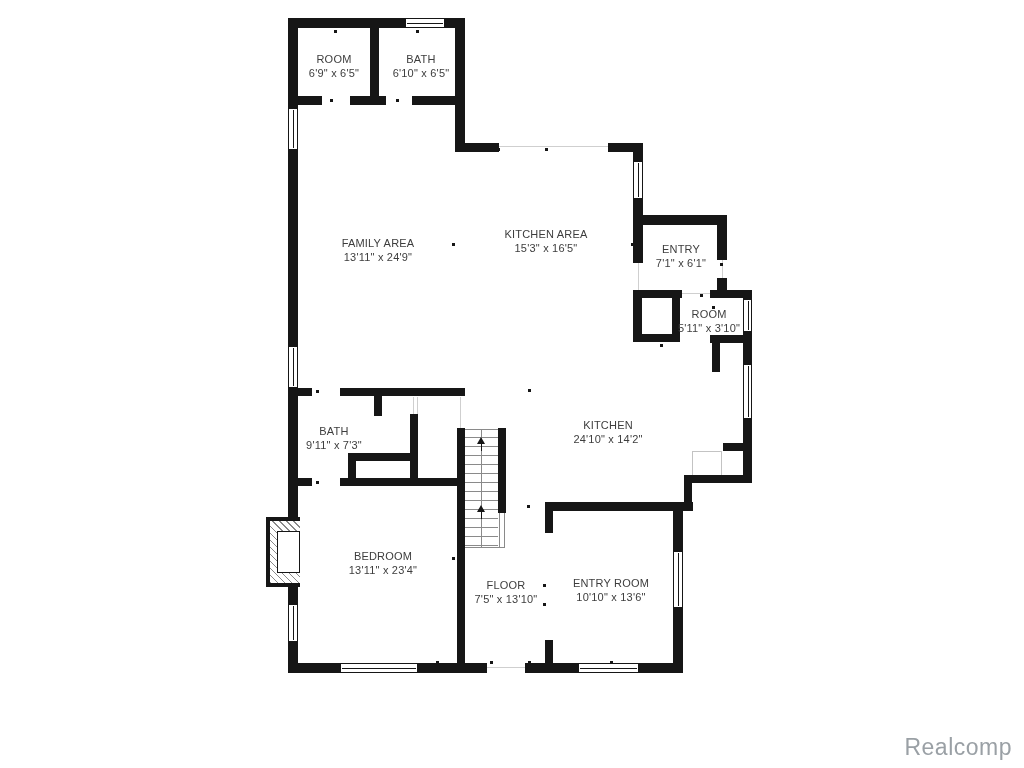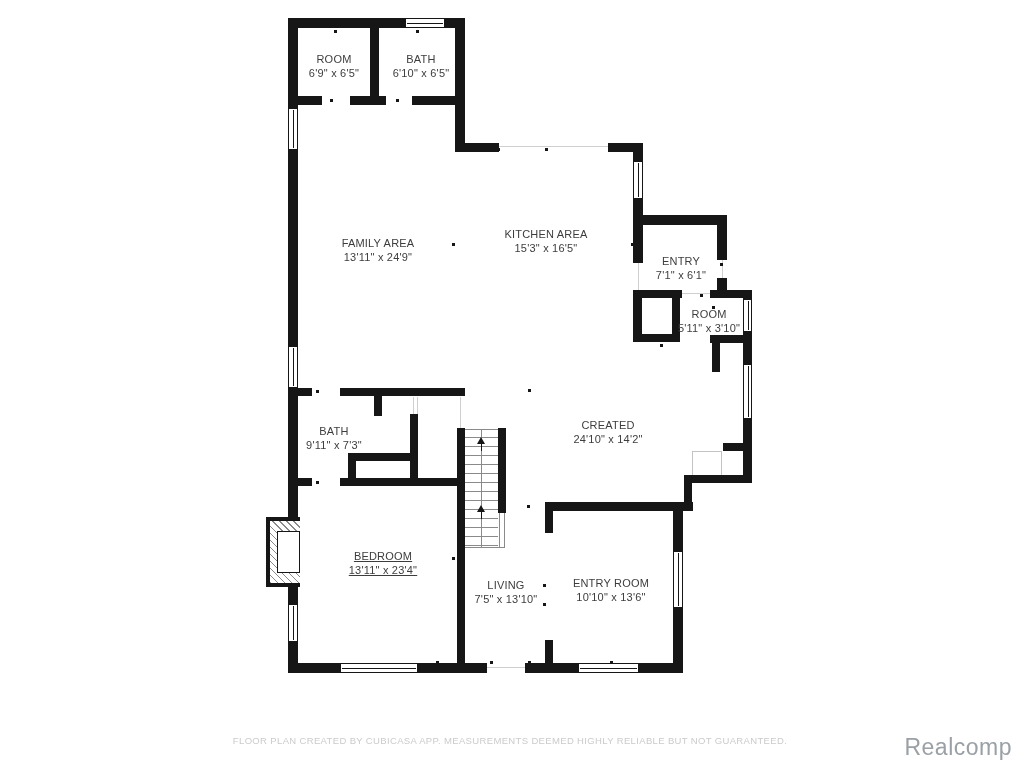--- a/index.html
+++ b/index.html
@@ -181,44 +181,43 @@
         <div>6'10" x 6'5"</div>
       </div>
       <div class="room-label" style="left: 378px; top: 250px;">
         <div>FAMILY AREA</div>
         <div>13'11" x 24'9"</div>
       </div>
       <div class="room-label" style="left: 546px; top: 241px;">
         <div>KITCHEN AREA</div>
         <div>15'3" x 16'5"</div>
       </div>
-      <div class="room-label" style="left: 681px; top: 268px;">
+      <div class="room-label" style="left: 681px; top: 256px;">
         <div>ENTRY</div>
         <div>7'1" x 6'1"</div>
       </div>
       <div class="room-label" style="left: 709px; top: 321px;">
         <div>ROOM</div>
         <div>5'11" x 3'10"</div>
       </div>
       <div class="room-label" style="left: 334px; top: 438px;">
         <div>BATH</div>
         <div>9'11" x 7'3"</div>
       </div>
       <div class="room-label" style="left: 608px; top: 432px;">
-        <div>CREATED</div>
+        <div>KITCHEN</div>
         <div>24'10" x 14'2"</div>
       </div>
-      <div class="room-label" style="left: 383px; top: 563px; text-decoration: underline;">
+      <div class="room-label" style="left: 383px; top: 563px;">
         <div>BEDROOM</div>
         <div>13'11" x 23'4"</div>
       </div>
       <div class="room-label" style="left: 506px; top: 592px;">
-        <div>LIVING</div>
+        <div>FLOOR</div>
         <div>7'5" x 13'10"</div>
       </div>
       <div class="room-label" style="left: 611px; top: 590px;">
         <div>ENTRY ROOM</div>
         <div>10'10" x 13'6"</div>
       </div>
     </div>
-  <div id="disclaimer">FLOOR PLAN CREATED BY CUBICASA APP. MEASUREMENTS DEEMED HIGHLY RELIABLE BUT NOT GUARANTEED.</div>
   <div id="watermark">Realcomp</div>
 </div>
 
 </body></html>

